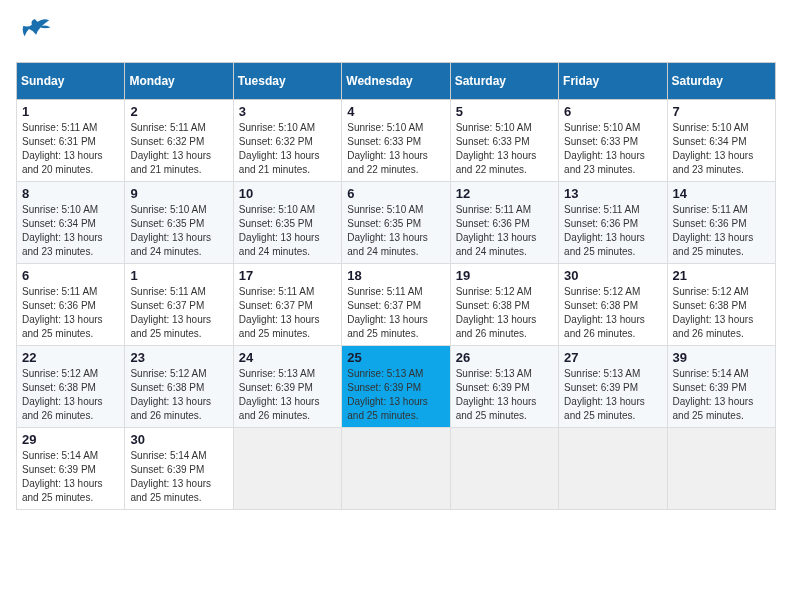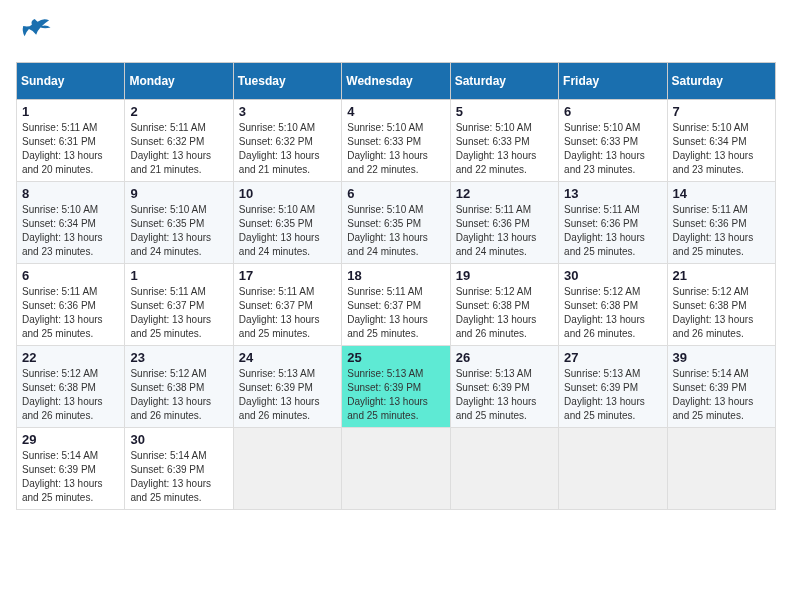--- a/index.html
+++ b/index.html
@@ -286,21 +286,21 @@
 Daylight: 13 hours
 and 26 minutes.</div>
         </td>
         <td style="background: rgb(245, 248, 251);">
           <span class="day-num">24</span>
           <div class="day-info" style="white-space: pre-line;">Sunrise: 5:13 AM
 Sunset: 6:39 PM
 Daylight: 13 hours
 and 26 minutes.</div>
         </td>
-        <td style="background: #5eead4;">
+        <td style="background: #0ea5e9;">
           <span class="day-num">25</span>
           <div class="day-info" style="white-space: pre-line;">Sunrise: 5:13 AM
 Sunset: 6:39 PM
 Daylight: 13 hours
 and 25 minutes.</div>
         </td>
         <td style="background: rgb(245, 248, 251);">
           <span class="day-num">26</span>
           <div class="day-info" style="white-space: pre-line;">Sunrise: 5:13 AM
 Sunset: 6:39 PM

